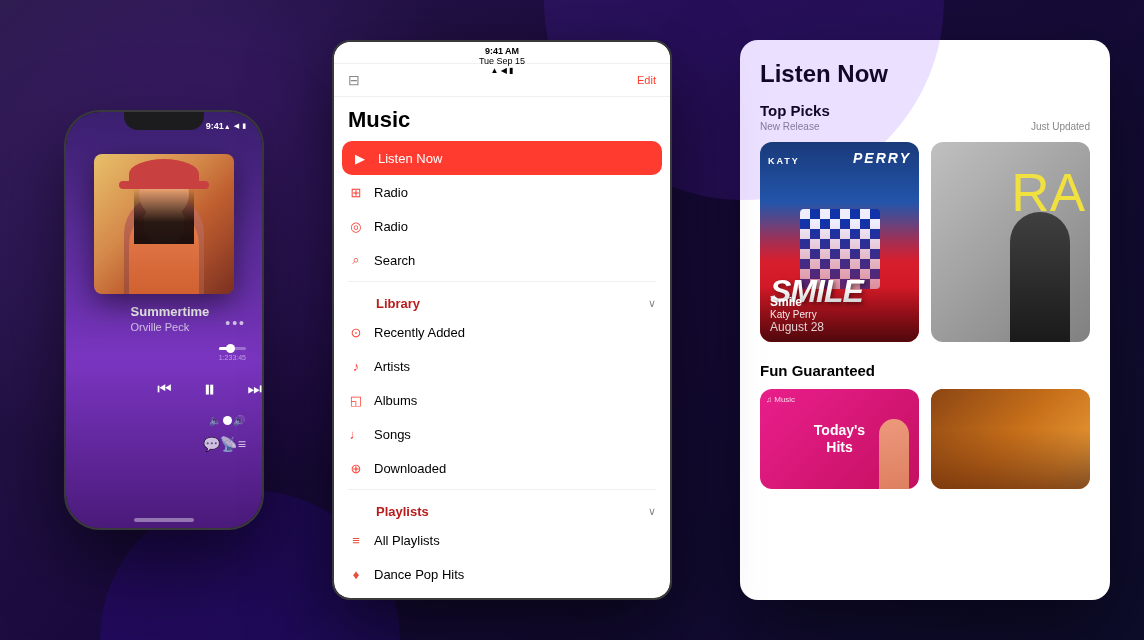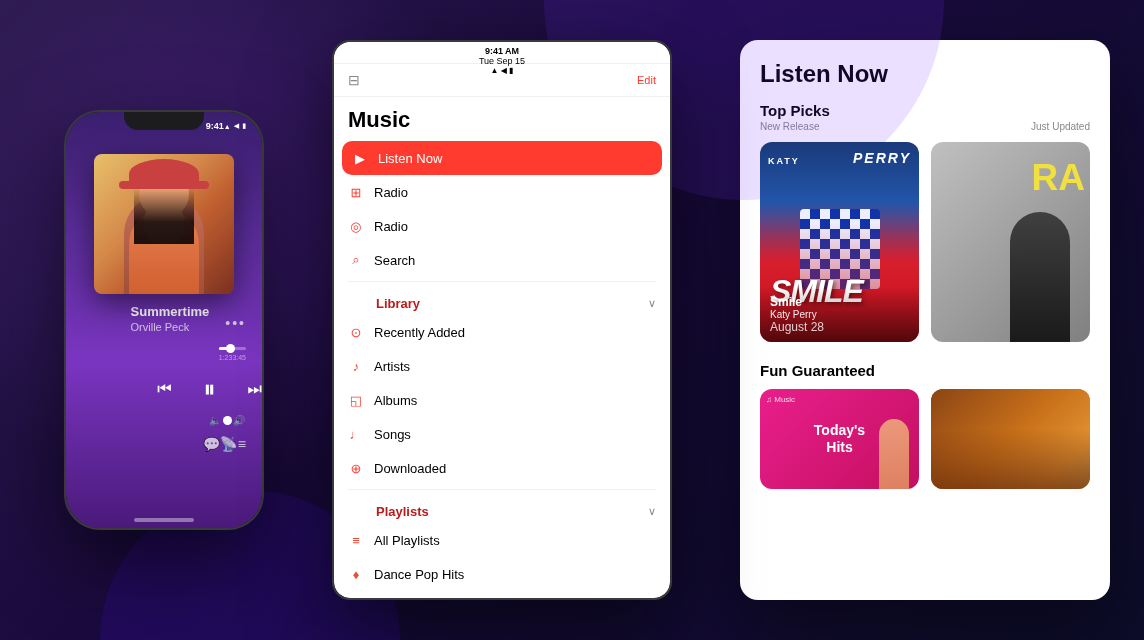--- a/index.html
+++ b/index.html
@@ -907,21 +907,21 @@
             <span class="album-name">Smile</span>
             <span class="album-artist">Katy Perry</span>
             <span class="album-date">August 28</span>
           </div>
         </div>
 
         <div class="album-card album-card-second">
           <div class="second-album-bg">
 
             <div style="position:absolute;bottom:0;right:20px;width:60px;height:130px;background:linear-gradient(180deg,#404040 0%,#1a1a1a 100%);border-radius:30px 30px 0 0;"></div>
-            <span style="font-size:37px;font-weight:700;color:#f0e040;position:absolute;top:17px;right:5px;line-height:1;">RA</span>
+            <span style="font-size:53px;font-weight:400;color:#f0e040;position:absolute;top:24px;right:5px;line-height:1;">RA</span>
           </div>
           <div style="position:absolute;top:0;left:0;right:0;padding:4px 8px;font-size:9px;color:#888;">
             <span></span>
           </div>
         </div>
       </div>
 
       <div class="fun-guaranteed">Fun Guaranteed</div>
 
       <div class="fun-row">

